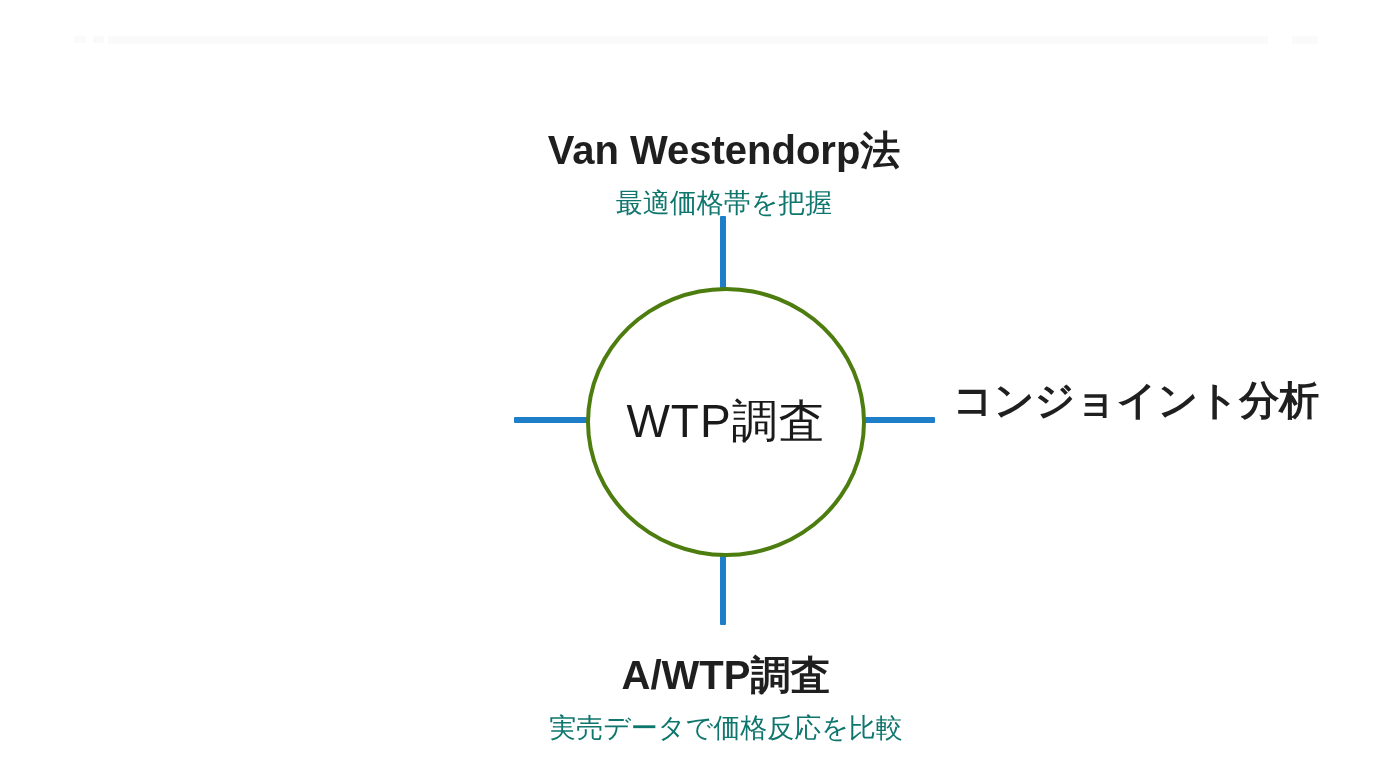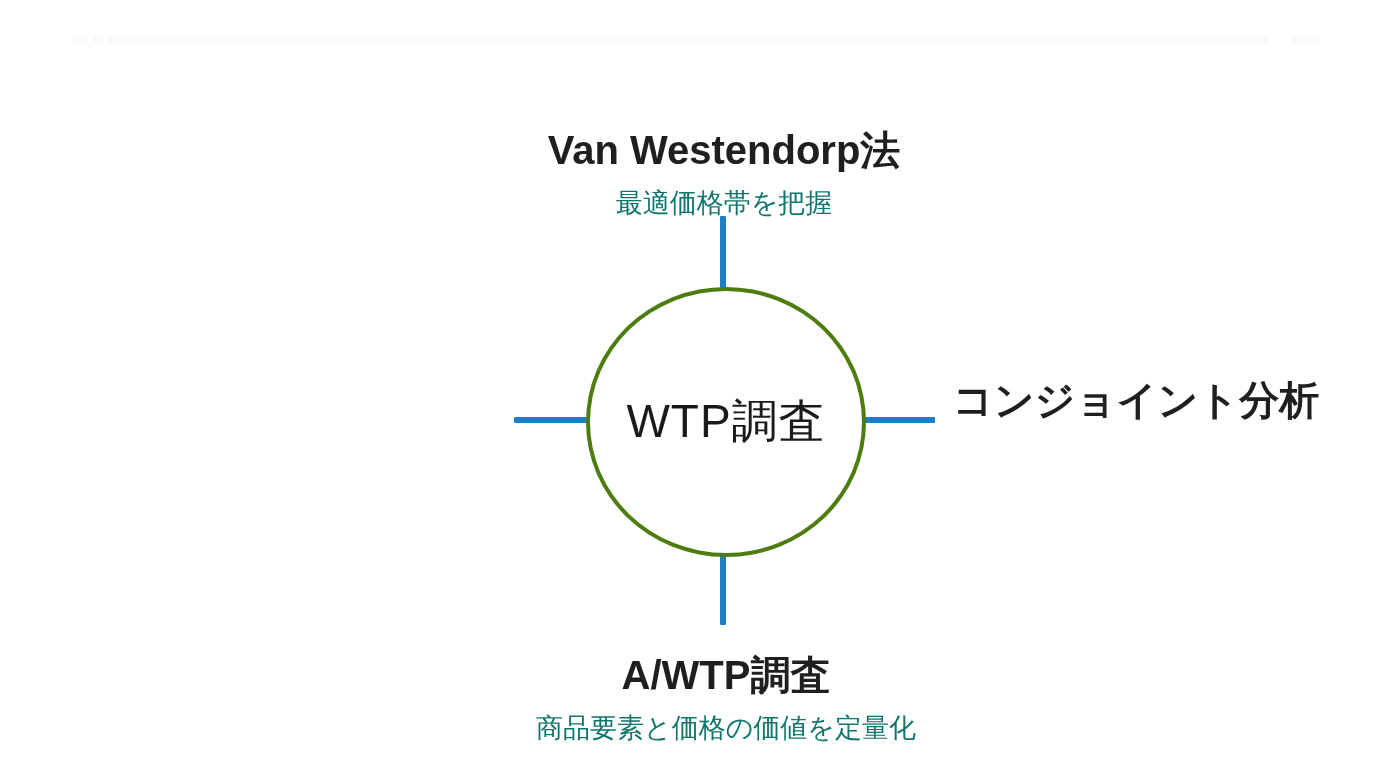--- a/index.html
+++ b/index.html
@@ -95,14 +95,14 @@
 
 <div class="node node-left">
 </div>
 
 <div class="node node-right">
   <div class="node-title">コンジョイント分析</div>
 </div>
 
 <div class="node node-bottom">
   <div class="node-title">A/WTP調査</div>
-  <div class="node-subtitle">商品要素と価格の価値を定量化</div>
+  <div class="node-subtitle">実売データで価格反応を比較</div>
 </div>
 
 </body></html>

